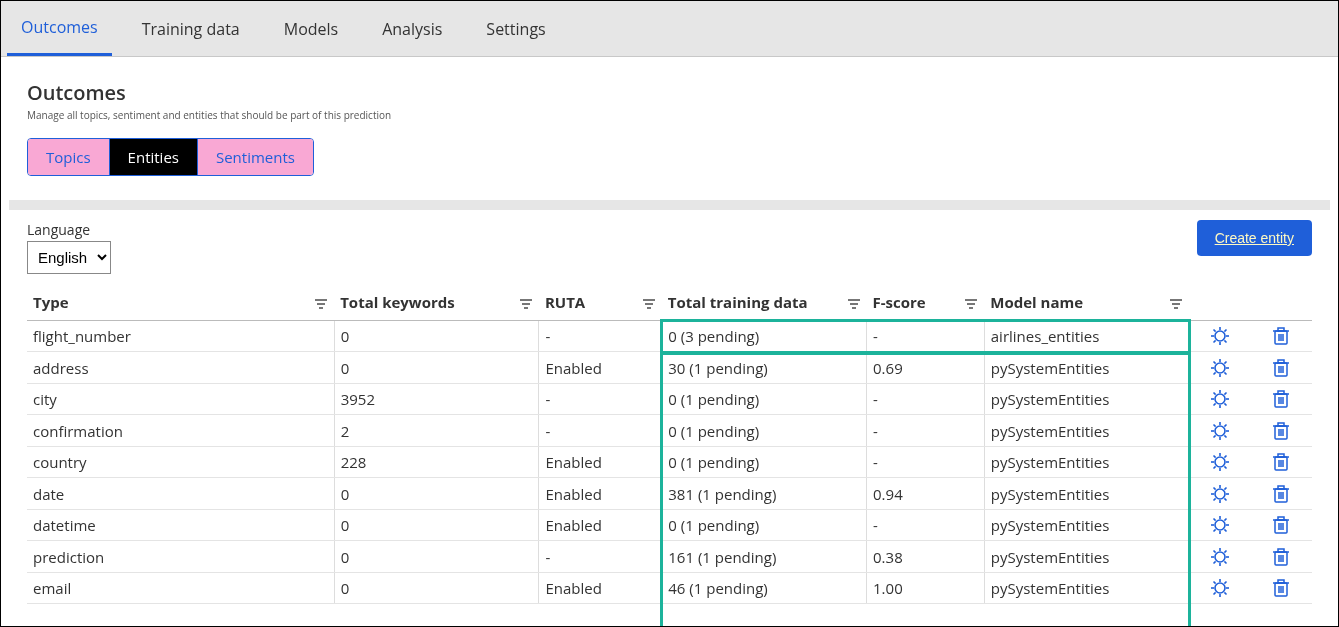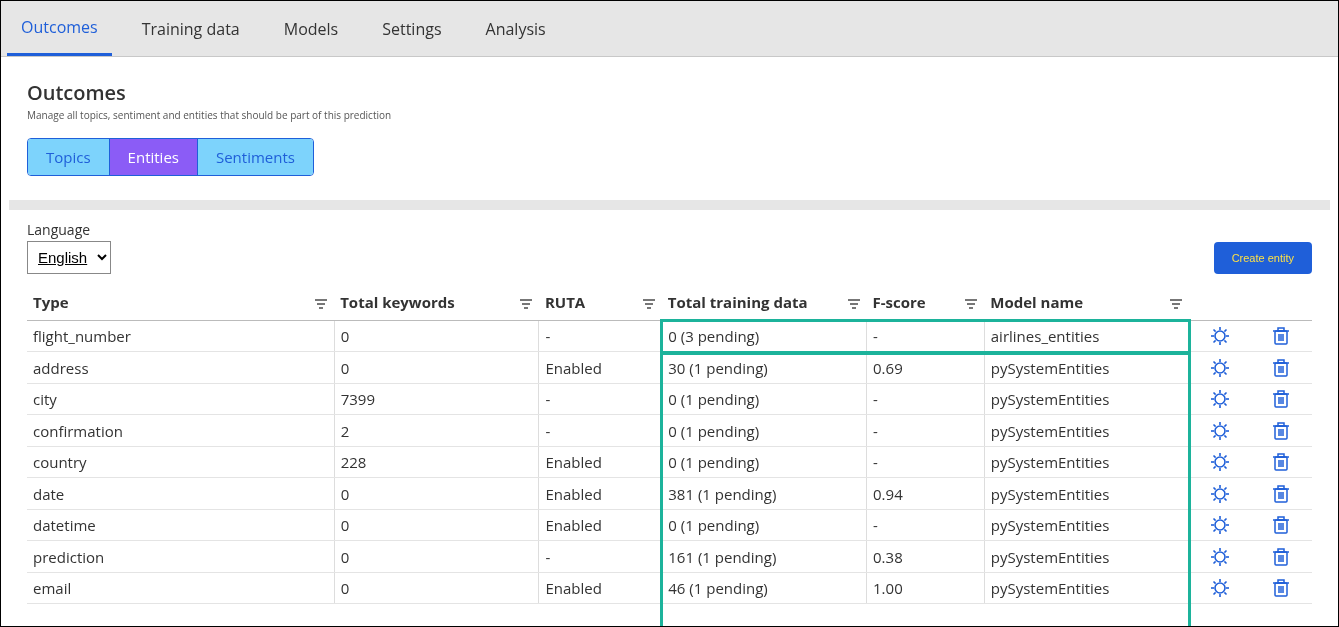--- a/index.html
+++ b/index.html
@@ -55,66 +55,66 @@
 }
 .seg-group {
   display: inline-flex;
   border: 1px solid #1f5fd9;
   border-radius: 4px;
   overflow: hidden;
 }
 .seg-group .seg {
   padding: 8px 18px;
   color: #1f5fd9;
-  background: #7dd3fc;
+  background: #f9a8d4;
   cursor: pointer;
   font-size: 15px;
 }
 .seg-group .seg + .seg { border-left: 1px solid #1f5fd9; }
 .seg-group .seg.active {
-  background: #8b5cf6;
+  background: #000000;
   color: #fff;
 }
 
 
 .gap-strip { height: 10px; background: #e6e6e6; margin: 0 8px; }
 
 
 .body-panel {
   background: #fff;
   margin: 0 8px 8px 8px;
   padding: 10px 18px 0 18px;
 }
 .controls-row {
   display: flex;
-  align-items: flex-end;
+  align-items: flex-start;
   justify-content: space-between;
   margin-bottom: 10px;
 }
 .lang-block label {
   display: block;
   font-size: 14px;
   color: #333;
   margin-bottom: 2px;
 }
 .lang-block select {
   border: 1px solid #888;
   padding: 6px 6px;
   font-size: 15px;
   background: #fff;
-  text-decoration: underline;
 }
 .btn-primary {
   background: #1f5fd9;
-  color: #fde047;
+  color: #fef9c3;
   border: none;
   border-radius: 4px;
   padding: 10px 18px;
-  font-size: 11px;
+  font-size: 14px;
   cursor: pointer;
+  text-decoration: underline;
 }
 
 
 table.grid {
   width: 100%;
   border-collapse: collapse;
   table-layout: fixed;
 }
 table.grid th {
   text-align: left;
@@ -194,22 +194,22 @@
       <line x1="12" y1="8" x2="12" y2="15" stroke="#1f5fd9" stroke-width="1.5"></line>
       <rect x="7" y="2" width="6" height="3" fill="none" stroke="#1f5fd9" stroke-width="1.5"></rect>
     </g>
   </defs>
 </svg>
 
 <div class="topbar">
   <div class="tab active">Outcomes</div>
   <div class="tab">Training data</div>
   <div class="tab">Models</div>
+  <div class="tab">Analysis</div>
   <div class="tab">Settings</div>
-  <div class="tab">Analysis</div>
 </div>
 
 <div class="header-panel">
   <h1>Outcomes</h1>
   <div class="sub">Manage all topics, sentiment and entities that should be part of this prediction</div>
   <div class="seg-group">
     <div class="seg">Topics</div>
     <div class="seg active">Entities</div>
     <div class="seg">Sentiments</div>
   </div>
@@ -318,21 +318,21 @@
             <td class="sep-left">pySystemEntities</td>
             <td class="sep-left" style="text-align:center"><button class="gear-btn"><svg class="icon-svg" width="20" height="20">
                   <use href="#gear-glyph"></use>
                 </svg></button></td>
             <td style="text-align:center"><button class="trash-btn"><svg class="icon-svg" width="20" height="20">
                   <use href="#trash-glyph"></use>
                 </svg></button></td>
           </tr>
           <tr>
             <td>city</td>
-            <td class="sep-left">7399</td>
+            <td class="sep-left">3952</td>
             <td class="sep-left">-</td>
             <td class="sep-left">0  (1 pending)</td>
             <td class="sep-left">-</td>
             <td class="sep-left">pySystemEntities</td>
             <td class="sep-left" style="text-align:center"><button class="gear-btn"><svg class="icon-svg" width="20" height="20">
                   <use href="#gear-glyph"></use>
                 </svg></button></td>
             <td style="text-align:center"><button class="trash-btn"><svg class="icon-svg" width="20" height="20">
                   <use href="#trash-glyph"></use>
                 </svg></button></td>

